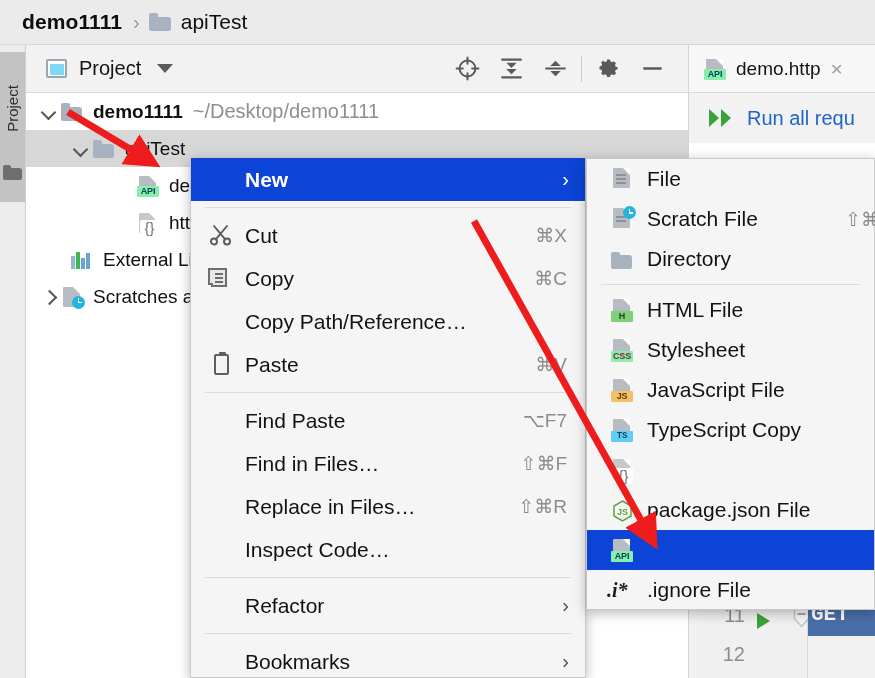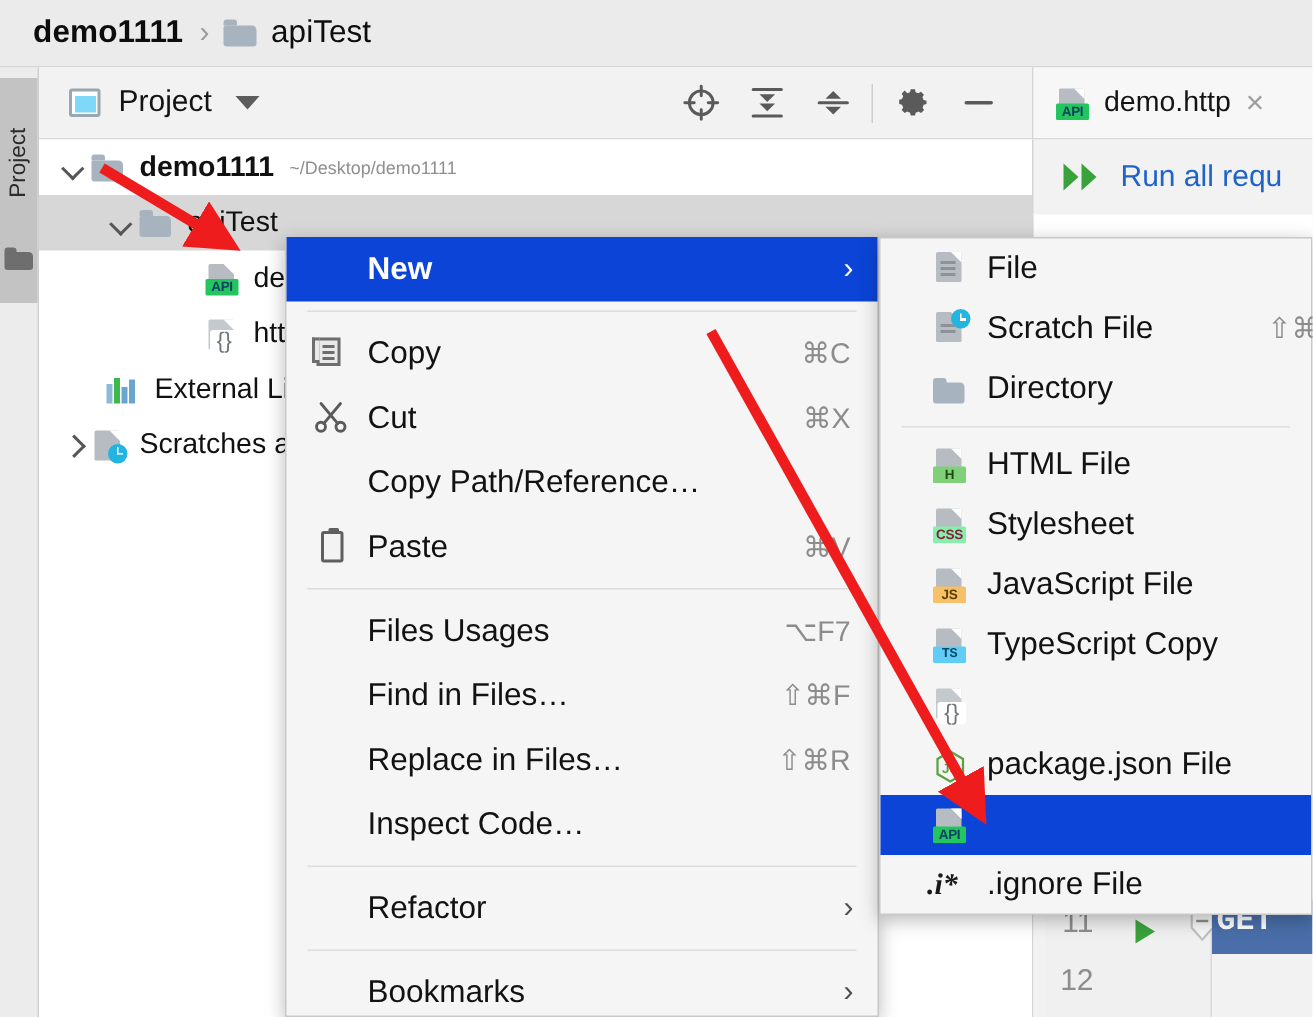--- a/index.html
+++ b/index.html
@@ -81,35 +81,35 @@
     width:22px;height:22px;position:relative;flex:0 0 22px;
   }
   .chev:after{
     content:"";position:absolute;left:5px;top:6px;width:9px;height:9px;
     border-right:2.4px solid #565656;border-bottom:2.4px solid #565656;
     transform:rotate(45deg);
   }
   .chev.right:after{transform:rotate(-45deg);left:6px;top:6px;}
   .tree-label{font-size:19px;color:#111;}
   .tree-label.bold{font-weight:bold;}
-  .tree-path{font-size:12px;color:#8f8f8f;margin-left:10px;}
+  .tree-path{font-size:20px;color:#8f8f8f;margin-left:10px;}
 
   .ico{width:24px;height:22px;position:relative;margin-right:9px;flex:0 0 24px;}
   .ico-folder i{position:absolute;left:1px;bottom:2px;width:21px;height:14px;background:#a7b4c0;border-radius:1px 3px 2px 2px;}
   .ico-folder i:before{content:"";position:absolute;left:0;top:-3.5px;width:9px;height:4px;background:#a7b4c0;border-radius:2px 2px 0 0;}
 
   .doc{position:absolute;left:3px;top:1px;width:17px;height:20px;background:#b6bcc2;border-radius:1px;}
   .doc:after{content:"";position:absolute;right:0;top:0;border-width:0 7px 7px 0;border-style:solid;border-color:#ffffff #ffffff transparent transparent;}
   .doc.light{background:#c4c9ce;}
   .badge{
     position:absolute;left:1px;bottom:0px;height:11px;min-width:20px;padding:0 1px;
     font-size:9px;font-weight:bold;line-height:11px;text-align:center;
     font-family:"Liberation Sans",sans-serif;border-radius:1px;letter-spacing:-.2px;
   }
-  .badge.api{background:#22c55e;color:#0b4060;}
+  .badge.api{background:#86efac;color:#0b4060;}
   .badge.h{background:#7fd078;color:#1d4a17;}
   .badge.css{background:#86efac;color:#8a1f3c;}
   .badge.js{background:#f5c067;color:#5b3c05;}
   .badge.ts{background:#5fcdf5;color:#0c4763;font-family:Liberation Mono, monospace;}
 
   .curly{
     position:absolute;left:4px;bottom:-1px;width:19px;height:15px;color:#6f7479;
     font-size:15px;line-height:15px;font-family:"Liberation Sans",sans-serif;text-align:center;
     background:#ffffff;border-radius:2px;
   }
@@ -142,21 +142,21 @@
   .tab-close{margin-left:10px;font-size:21px;color:#9d9d9d;line-height:1;}
   .run-bar{
     position:absolute;left:0;top:48px;width:187px;height:50px;background:#f2f2f2;
     display:flex;align-items:center;border-left:1px solid #d4d4d4;box-sizing:border-box;
   }
   .dbl-arrow{margin-left:18px;display:flex;}
   .run-label{font-size:20px;color:#2064c8;margin-left:10px;white-space:nowrap;}
   .editor-body{position:absolute;left:0;top:98px;width:187px;height:535px;background:#ffffff;border-left:1px solid #d4d4d4;box-sizing:border-box;}
   .code-area{position:absolute;left:0;bottom:0;width:186px;height:78px;background:#f2f2f2;border-top:1px solid #dddddd;}
   .gutter{position:absolute;left:8px;top:0;width:110px;height:78px;background:#f0f0f0;border-right:1px solid #d8d8d8;}
-  .lineno{position:absolute;font-size:20px;color:#8d8d8d;right:78px;}
+  .lineno{position:absolute;font-size:20px;color:#8d8d8d;right:62px;}
   .run-tri{position:absolute;left:60px;top:13px;width:0;height:0;border-left:13px solid #3aa23a;border-top:8px solid transparent;border-bottom:8px solid transparent;}
   .fold{position:absolute;left:96px;top:8px;width:17px;height:20px;}
   .sel-get{position:absolute;left:119px;top:0;width:67px;height:36px;background:#4a6ea9;color:#ffffff;font-size:21px;font-weight:bold;line-height:30px;padding-left:3px;box-sizing:border-box;font-family:"Liberation Mono","DejaVu Sans Mono",monospace;}
 
   
   .ctx-menu{
     position:absolute;left:190px;top:158px;width:396px;height:520px;
     background:#f5f5f5;border:1px solid #c8c8c8;border-top:none;
     box-shadow:0 3px 12px rgba(0,0,0,.28);box-sizing:border-box;
   }
@@ -177,21 +177,21 @@
   .copy-ico i{position:absolute;left:2px;top:3px;right:2px;height:2px;background:#6d6d6d;box-shadow:0 4px 0 #6d6d6d,0 8px 0 #6d6d6d;}
   .paste-ico{position:absolute;left:5px;top:2px;width:15px;height:21px;border:2.4px solid #5f5f5f;border-radius:2px;box-sizing:border-box;background:#f3f3f3;}
   .paste-ico:before{content:"";position:absolute;left:3px;top:-4px;width:7px;height:4px;background:#5f5f5f;border-radius:1px;}
 
   
   .sub-menu{
     position:absolute;left:586px;top:158px;width:289px;height:452px;
     background:#f5f5f5;border:1px solid #c8c8c8;
     box-shadow:0 3px 12px rgba(0,0,0,.28);box-sizing:border-box;
   }
-  .sub-item{height:40px;display:flex;align-items:center;padding-left:33px;position:relative;box-sizing:border-box;}
+  .sub-item{height:40px;display:flex;align-items:center;padding-left:22px;position:relative;box-sizing:border-box;}
   .sub-item.sel{background:#0b44d6;}
   .sub-item.sel .sub-label{color:#ffffff;}
   .sub-ico{width:26px;flex:0 0 26px;height:24px;position:relative;margin-right:12px;}
   .sub-label{font-size:21px;color:#121212;}
   .sub-key{position:absolute;right:-6px;font-size:19px;color:#8c8c8c;white-space:nowrap;}
   .sub-divider{height:1px;background:#dcdcdc;margin:5px 14px;}
   .node-hex{
     position:absolute;left:3px;top:2px;width:20px;height:21px;
   }
   .ignore-ico{
@@ -368,58 +368,58 @@
 
     <div class="ctx-item sel">
       <span class="ctx-label indent">New</span>
       <span class="ctx-sub">›</span>
     </div>
 
     <div class="ctx-divider"></div>
 
     <div class="ctx-item">
       <span class="ctx-ico">
-        <span class="copy-ico">
-            <i></i>
-          </span>
-      </span>
-      <span class="ctx-label">Copy</span>
-      <span class="ctx-key">⌘C</span>
-    </div>
-
-    <div class="ctx-item">
-      <span class="ctx-ico">
         <svg width="24" height="24" viewBox="0 0 24 24">
             <circle cx="5" cy="18.5" r="3" fill="none" stroke="#5a5a5a" stroke-width="1.9"></circle>
             <circle cx="18" cy="18.5" r="3" fill="none" stroke="#5a5a5a" stroke-width="1.9"></circle>
             <path d="M6.8 16.4L18 3M16.2 16.4L5 3" stroke="#5a5a5a" stroke-width="1.9" stroke-linecap="round"></path>
           </svg>
       </span>
       <span class="ctx-label">Cut</span>
       <span class="ctx-key">⌘X</span>
     </div>
 
     <div class="ctx-item">
+      <span class="ctx-ico">
+        <span class="copy-ico">
+            <i></i>
+          </span>
+      </span>
+      <span class="ctx-label">Copy</span>
+      <span class="ctx-key">⌘C</span>
+    </div>
+
+    <div class="ctx-item">
       <span class="ctx-ico"></span>
       <span class="ctx-label">Copy Path/Reference…</span>
     </div>
 
     <div class="ctx-item">
       <span class="ctx-ico">
         <span class="paste-ico"></span>
       </span>
       <span class="ctx-label">Paste</span>
       <span class="ctx-key">⌘V</span>
     </div>
 
     <div class="ctx-divider"></div>
 
     <div class="ctx-item">
       <span class="ctx-ico"></span>
-      <span class="ctx-label">Files Usages</span>
+      <span class="ctx-label">Find Paste</span>
       <span class="ctx-key">⌥F7</span>
     </div>
 
     <div class="ctx-item">
       <span class="ctx-ico"></span>
       <span class="ctx-label">Find in Files…</span>
       <span class="ctx-key">⇧⌘F</span>
     </div>
 
     <div class="ctx-item">

